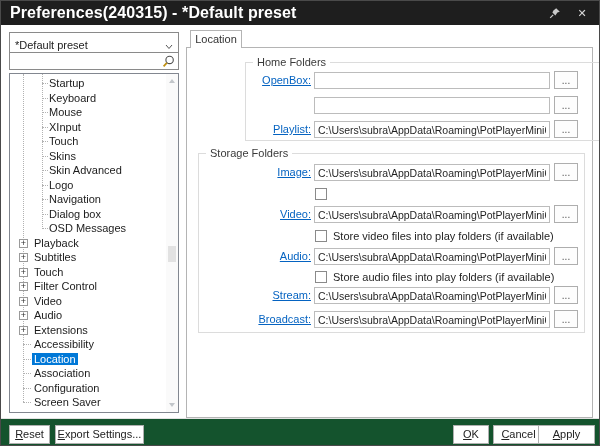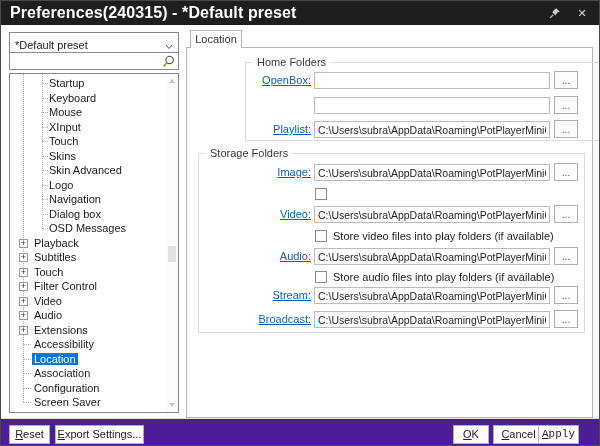--- a/index.html
+++ b/index.html
@@ -47,29 +47,29 @@
   .group-storage { left:11px; top:105px; width:387px; height:180px; }
   .gtitle { position:absolute; left:7px; top:-7px; background:#fff; padding:0 4px; font-size:11px; color:#3a3a3a; white-space:nowrap; }
 
   .frow-label { position:absolute; left:0; width:124px; text-align:right; font-size:11px; line-height:17px; color:#0563c1; text-decoration:underline; cursor:pointer; white-space:nowrap; }
   .frow-input { position:absolute; left:127px; width:236px; height:17px; border:1px solid #bcbcbc; font-size:10.5px; font-family:inherit; color:#1f1f1f; padding:0 3px; outline:none; white-space:nowrap; overflow:hidden; }
   .browse { position:absolute; left:367px; width:24px; height:18px; border:1px solid #aeaeae; background:#fdfdfd; font-size:10px; color:#555; text-align:center; line-height:13px; cursor:pointer; }
   .crow { position:absolute; left:128px; height:13px; display:flex; align-items:center; font-size:11px; color:#1f1f1f; cursor:default; }
   .cb { width:12px; height:12px; border:1px solid #8a8a8a; background:#fff; margin-right:6px; flex:0 0 auto; cursor:pointer; }
 
   
-  .footer { position:absolute; left:0; top:417px; width:100%; height:29px; background:#4c1d95; border-top:1px solid #e3e3e3; }
+  .footer { position:absolute; left:0; top:417px; width:100%; height:29px; background:#14532d; border-top:1px solid #e3e3e3; }
   .btn { position:absolute; top:6px; height:19px; border:1px solid #b0b0b0; background:#fff; font-size:11px; color:#222; text-align:center; cursor:pointer; font-family:inherit; padding:0; }
   .btn span { display:block; line-height:17px; }
   .btn span::first-letter { text-decoration:underline; }
   .b-reset { left:8px; width:41px; }
   .b-export { left:54px; width:89px; }
   .b-ok { left:452px; width:36px; }
   .b-cancel { left:492px; width:51px; }
-  .b-apply { left:537px; width:41px;font-family:Liberation Mono, monospace; }
+  .b-apply { left:537px; width:57px; }
 </style>
 </head>
 <body>
 
 <div class="dialog">
 
   <div class="titlebar">
     <span class="title">Preferences(240315) - *Default preset</span>
     <div class="wincontrols">
       <span class="winbtn">

